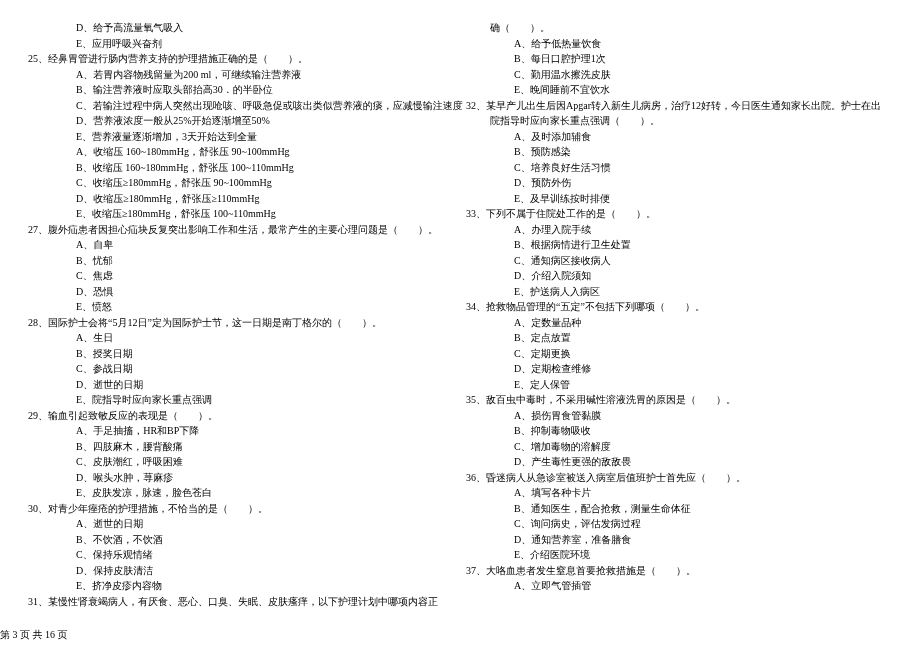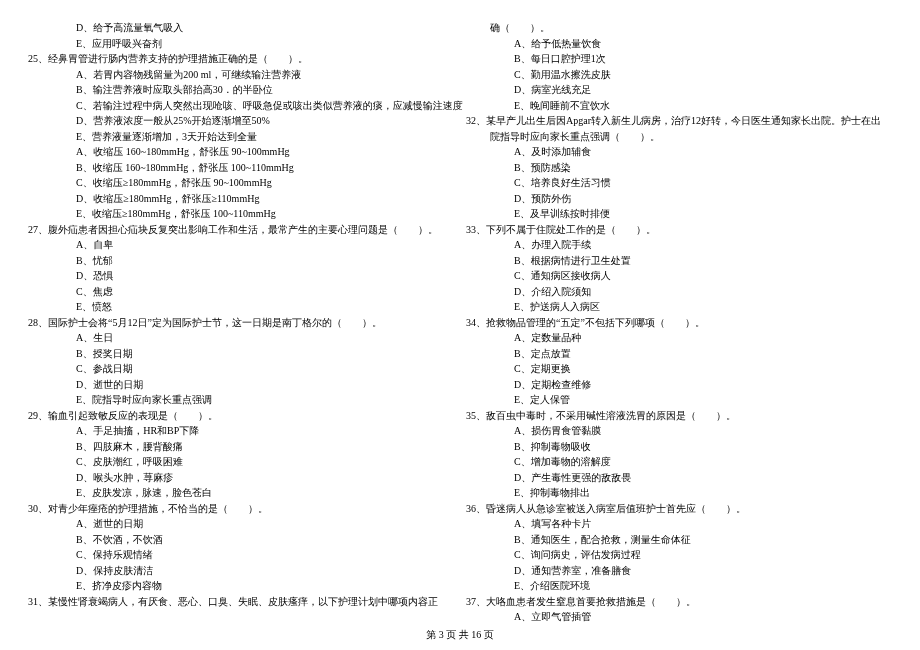--- a/index.html
+++ b/index.html
@@ -33,21 +33,20 @@
   .q {
     padding-left: 0;
   }
   .sub {
     padding-left: 24px;
   }
   .footer {
     position: absolute;
     bottom: 8px;
     width: 920px;
-    text-align: center;
     font-size: 10px;
   }
 </style>
 </head>
 <body>
 
 <div class="page">
   <div class="col" id="col-left">
       <div class="line opt">D、给予高流量氧气吸入</div>
       <div class="line opt">E、应用呼吸兴奋剂</div>
@@ -58,22 +57,22 @@
       <div class="line opt">D、营养液浓度一般从25%开始逐渐增至50%</div>
       <div class="line opt">E、营养液量逐渐增加，3天开始达到全量</div>
       <div class="line opt">A、收缩压 160~180mmHg，舒张压 90~100mmHg</div>
       <div class="line opt">B、收缩压 160~180mmHg，舒张压 100~110mmHg</div>
       <div class="line opt">C、收缩压≥180mmHg，舒张压 90~100mmHg</div>
       <div class="line opt">D、收缩压≥180mmHg，舒张压≥110mmHg</div>
       <div class="line opt">E、收缩压≥180mmHg，舒张压 100~110mmHg</div>
       <div class="line q">27、腹外疝患者因担心疝块反复突出影响工作和生活，最常产生的主要心理问题是（　　）。</div>
       <div class="line opt">A、自卑</div>
       <div class="line opt">B、忧郁</div>
+      <div class="line opt">C、焦虑</div>
       <div class="line opt">D、恐惧</div>
-      <div class="line opt">C、焦虑</div>
       <div class="line opt">E、愤怒</div>
       <div class="line q">28、国际护士会将“5月12日”定为国际护士节，这一日期是南丁格尔的（　　）。</div>
       <div class="line opt">A、生日</div>
       <div class="line opt">B、授奖日期</div>
       <div class="line opt">C、参战日期</div>
       <div class="line opt">D、逝世的日期</div>
       <div class="line opt">E、院指导时应向家长重点强调</div>
       <div class="line q">29、输血引起致敏反应的表现是（　　）。</div>
       <div class="line opt">A、手足抽搐，HR和BP下降</div>
       <div class="line opt">B、四肢麻木，腰背酸痛</div>
@@ -86,21 +85,20 @@
       <div class="line opt">C、保持乐观情绪</div>
       <div class="line opt">D、保持皮肤清洁</div>
       <div class="line opt">E、挤净皮疹内容物</div>
       <div class="line q">31、某慢性肾衰竭病人，有厌食、恶心、口臭、失眠、皮肤瘙痒，以下护理计划中哪项内容正</div>
     </div>
   <div class="col" id="col-right">
       <div class="line sub">确（　　）。</div>
       <div class="line opt">A、给予低热量饮食</div>
       <div class="line opt">B、每日口腔护理1次</div>
       <div class="line opt">C、勤用温水擦洗皮肤</div>
-      <div class="line opt">D、病室光线充足</div>
       <div class="line opt">E、晚间睡前不宜饮水</div>
       <div class="line q">32、某早产儿出生后因Apgar转入新生儿病房，治疗12好转，今日医生通知家长出院。护士在出</div>
       <div class="line sub">院指导时应向家长重点强调（　　）。</div>
       <div class="line opt">A、及时添加辅食</div>
       <div class="line opt">B、预防感染</div>
       <div class="line opt">C、培养良好生活习惯</div>
       <div class="line opt">D、预防外伤</div>
       <div class="line opt">E、及早训练按时排便</div>
       <div class="line q">33、下列不属于住院处工作的是（　　）。</div>
       <div class="line opt">A、办理入院手续</div>
@@ -112,21 +110,20 @@
       <div class="line opt">A、定数量品种</div>
       <div class="line opt">B、定点放置</div>
       <div class="line opt">C、定期更换</div>
       <div class="line opt">D、定期检查维修</div>
       <div class="line opt">E、定人保管</div>
       <div class="line q">35、敌百虫中毒时，不采用碱性溶液洗胃的原因是（　　）。</div>
       <div class="line opt">A、损伤胃食管黏膜</div>
       <div class="line opt">B、抑制毒物吸收</div>
       <div class="line opt">C、增加毒物的溶解度</div>
       <div class="line opt">D、产生毒性更强的敌敌畏</div>
-      <div class="line opt">E、抑制毒物排出</div>
       <div class="line q">36、昏迷病人从急诊室被送入病室后值班护士首先应（　　）。</div>
       <div class="line opt">A、填写各种卡片</div>
       <div class="line opt">B、通知医生，配合抢救，测量生命体征</div>
       <div class="line opt">C、询问病史，评估发病过程</div>
       <div class="line opt">D、通知营养室，准备膳食</div>
       <div class="line opt">E、介绍医院环境</div>
       <div class="line q">37、大咯血患者发生窒息首要抢救措施是（　　）。</div>
       <div class="line opt">A、立即气管插管</div>
     </div>
 </div>

